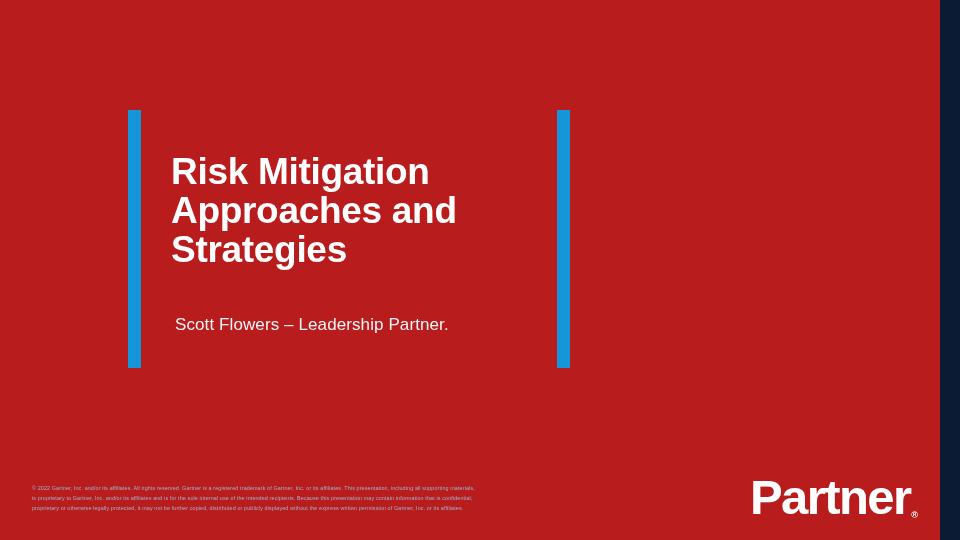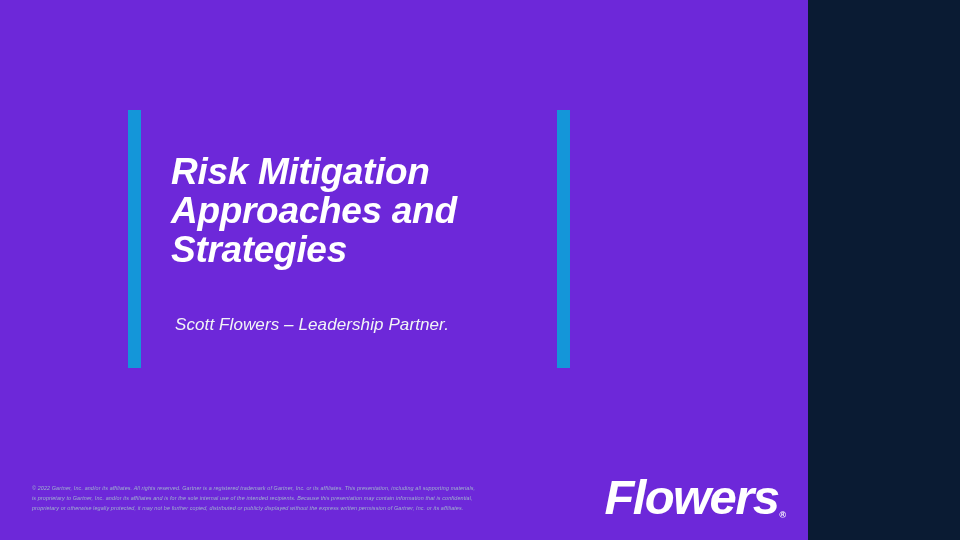--- a/index.html
+++ b/index.html
@@ -2,26 +2,25 @@
 <html><head>
 <meta charset="utf-8">
 <style>
   html, body {
     margin: 0;
     padding: 0;
     background: #0a1b33;
   }
   .slide {
     position: relative;
-    width: 808px;
+    width: 940px;
     height: 540px;
-    background: #6d28d9;
+    background: #b91c1c;
     overflow: hidden;
     font-family: "Liberation Sans", sans-serif;
-    font-style: italic;
     -webkit-font-smoothing: antialiased;
   }
 
   
   .accent-bar {
     position: absolute;
     background: #1496d9;
   }
   .accent-bar.left {
     left: 128px;
@@ -119,17 +118,17 @@
 
   <p class="slide-subtitle">Scott Flowers – Leadership Partner.</p>
 
   <div class="legal">
     <span class="legal-line">© 2022 Gartner, Inc. and/or its affiliates. All rights reserved. Gartner is a registered trademark of Gartner, Inc. or its affiliates. This presentation, including all supporting materials,</span>
     <span class="legal-line">is proprietary to Gartner, Inc. and/or its affiliates and is for the sole internal use of the intended recipients. Because this presentation may contain information that is confidential,</span>
     <span class="legal-line">proprietary or otherwise legally protected, it may not be further copied, distributed or publicly displayed without the express written permission of Gartner, Inc. or its affiliates.</span>
   </div>
 
   <div class="logo">
-    <span class="logo-word">Flowers</span>
+    <span class="logo-word">Partner</span>
     <span class="logo-reg">®</span>
   </div>
 
 </div>
 
 </body></html>

